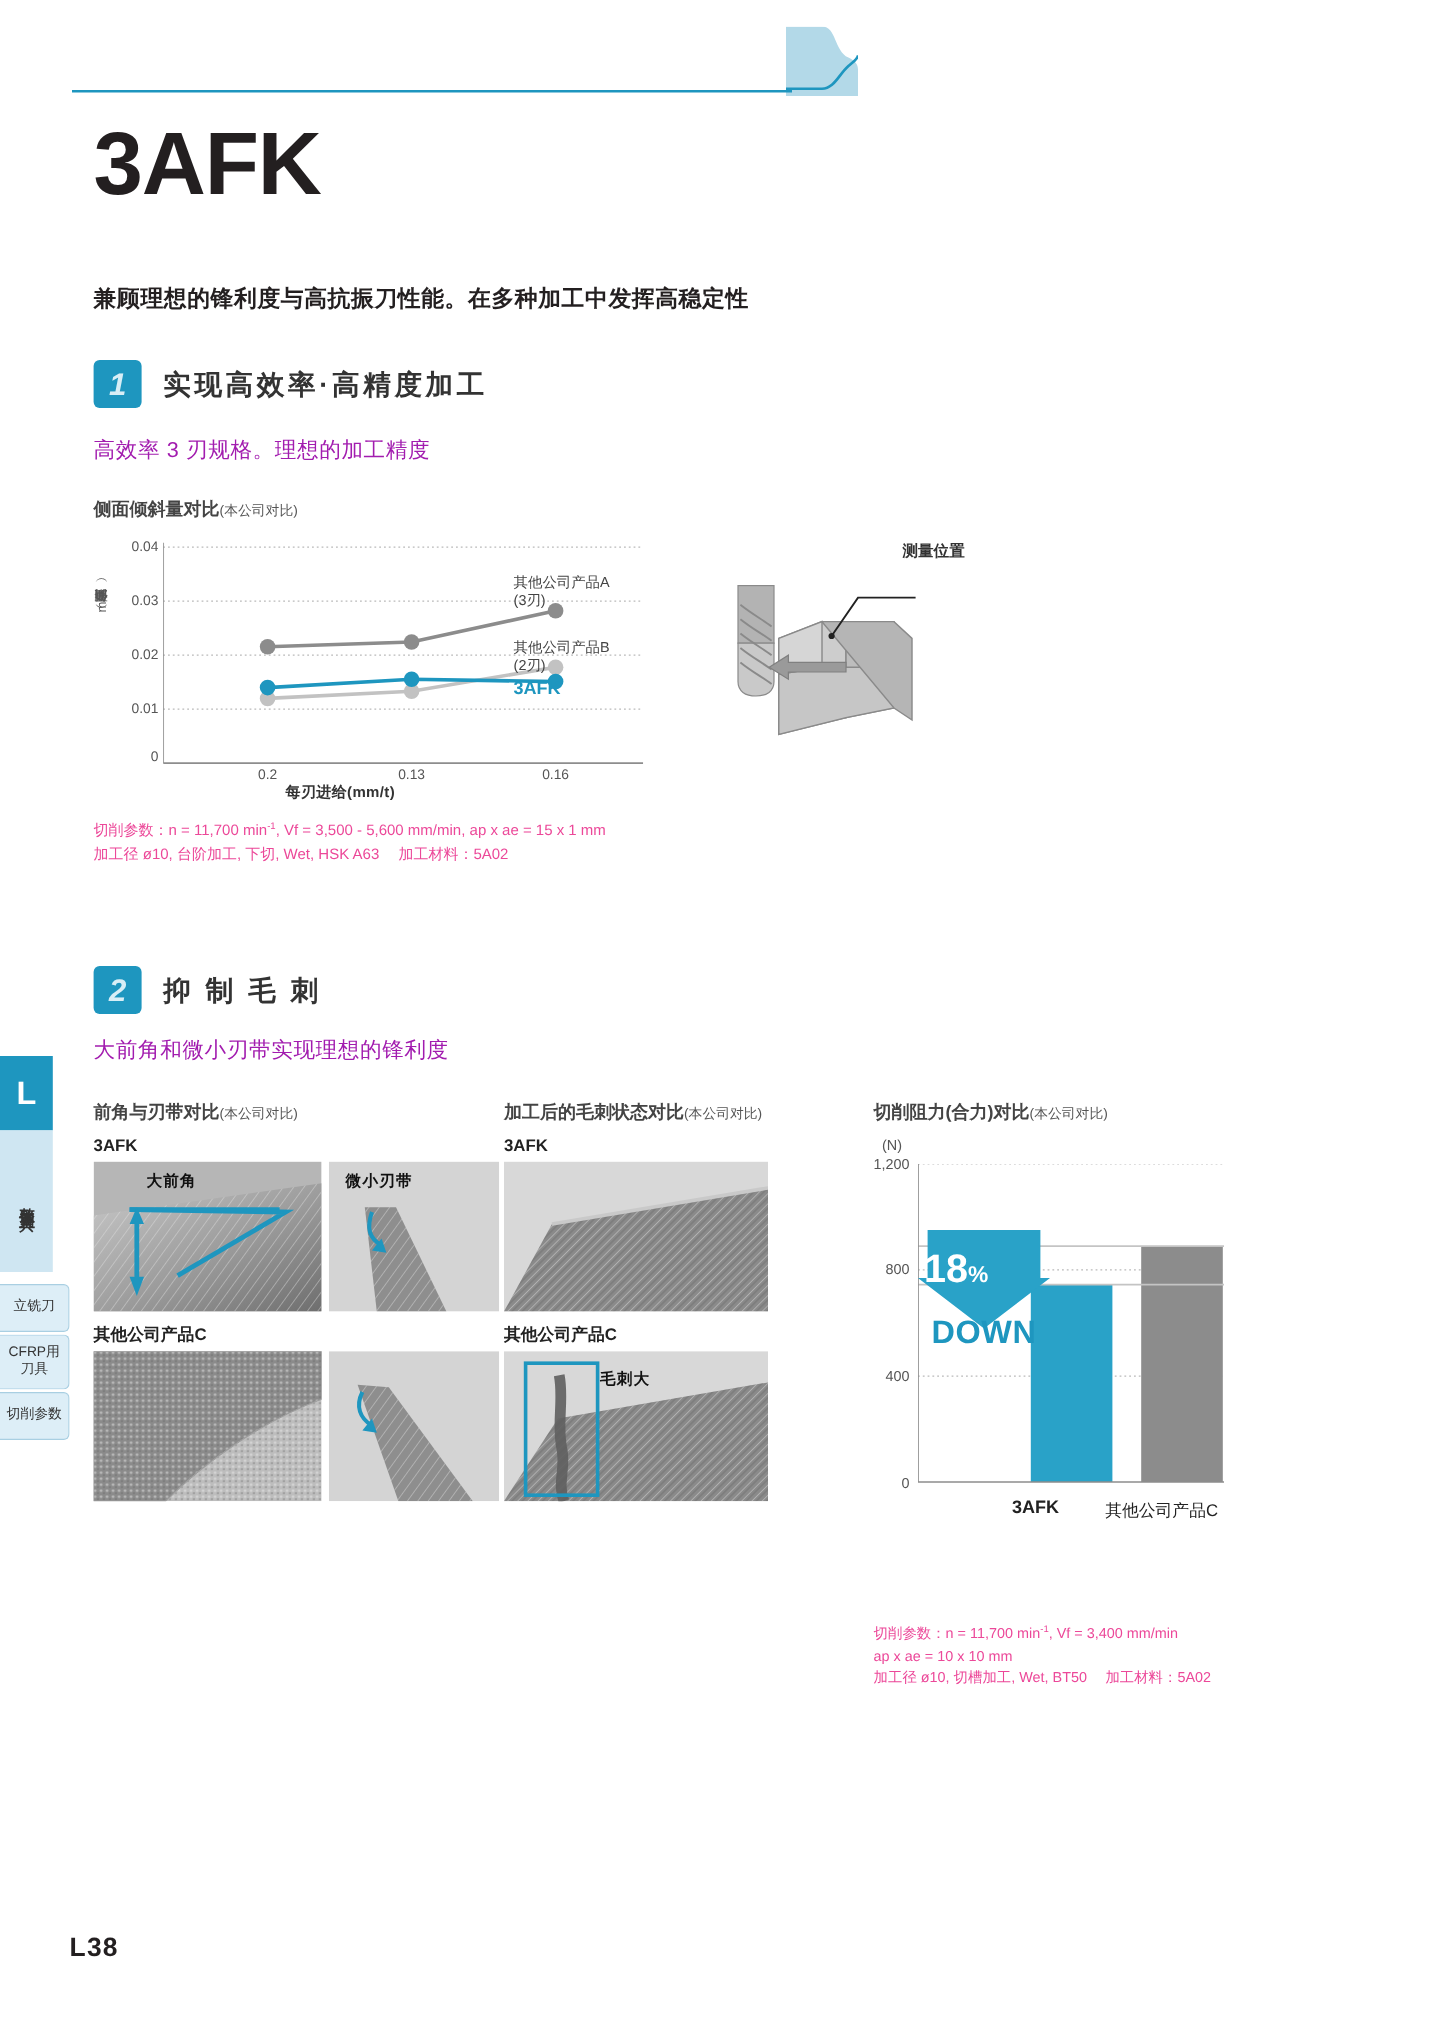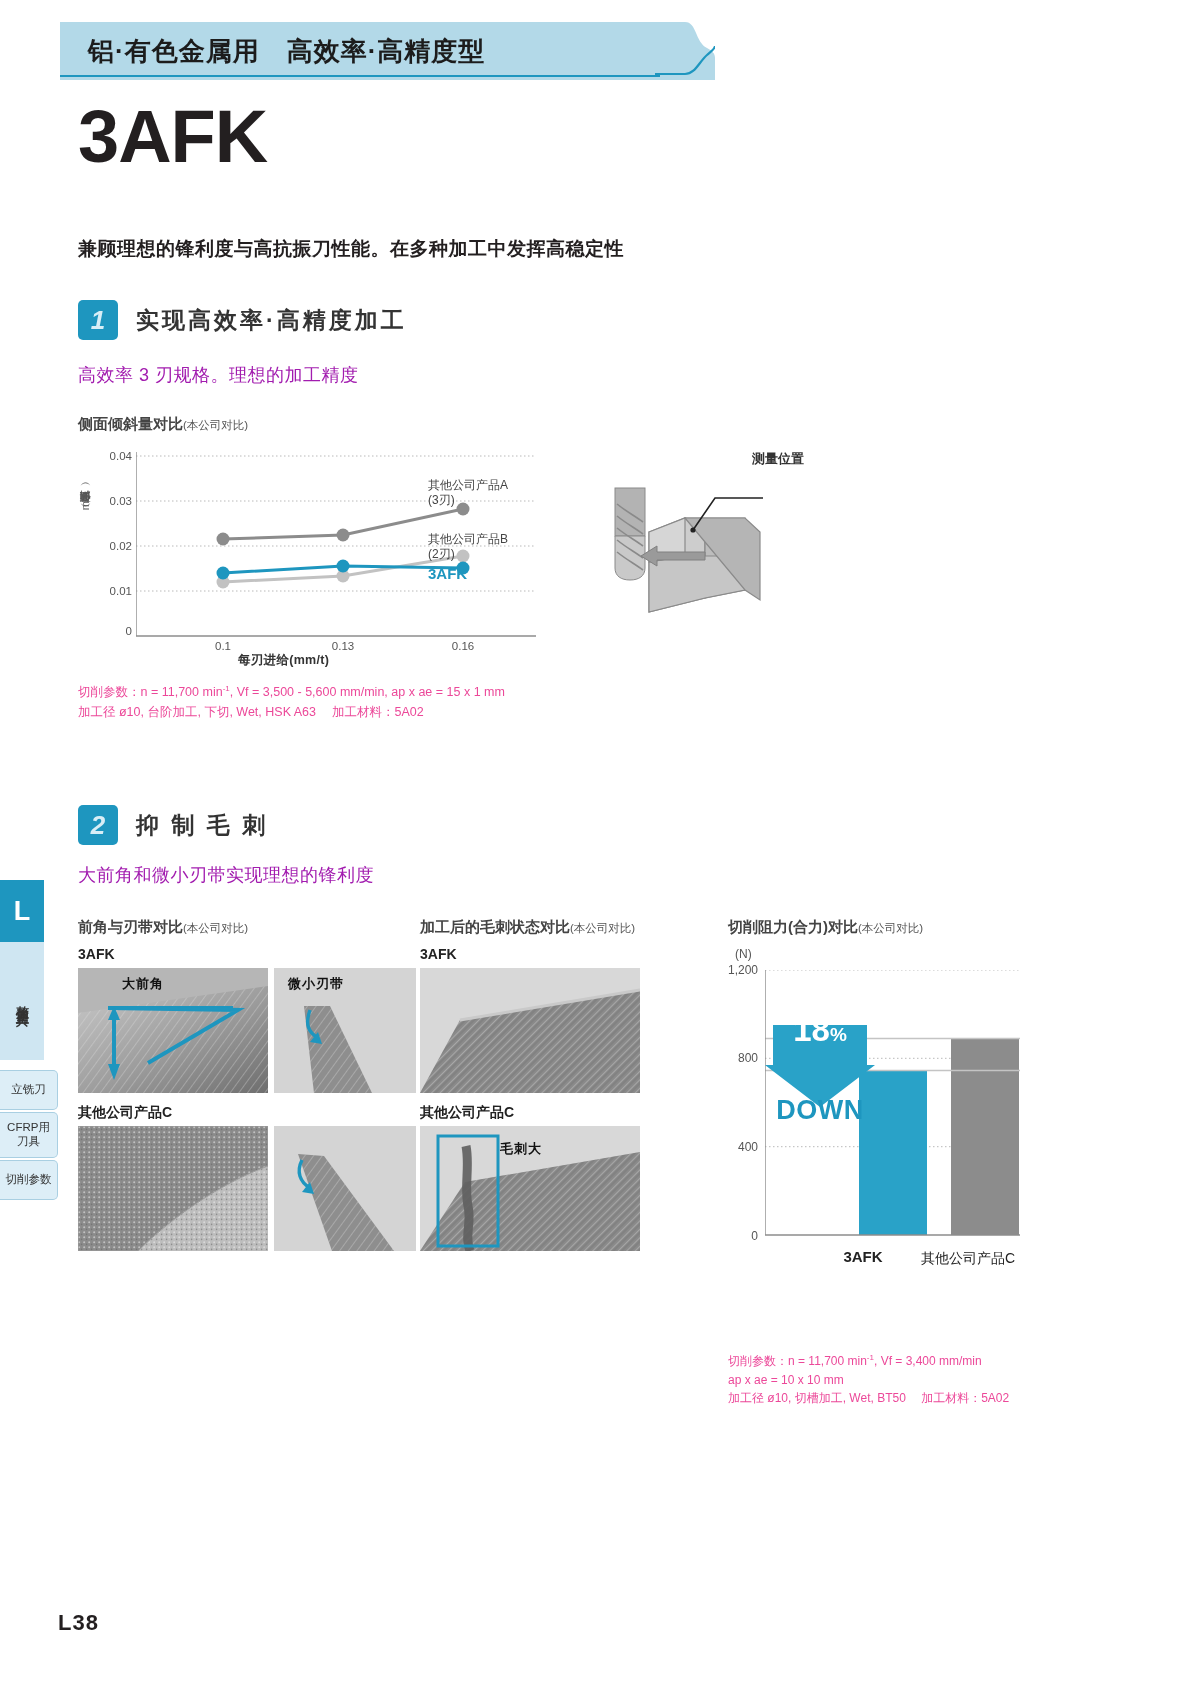--- a/index.html
+++ b/index.html
@@ -132,23 +132,20 @@
   .folio {
     position: absolute; left: 58px; top: 1610px;
     font-size: 22px; font-weight: bold; color: #231f20; letter-spacing: 1px;
   }
 </style>
 </head>
 <body>
 
 <div class="page">
 
-  <div class="banner">
-    <div class="banner-text">铝·有色金属用　高效率·高精度型</div>
-  </div>
   <div class="banner-tail">
     <svg width="60" height="58" viewBox="0 0 60 58">
       <path d="M0,0 L30,0 C42,0 40,20 52,26 C58,29 60,32 60,36 L60,58 L0,58 Z" fill="#b3d9e8"></path>
       <path d="M0,52 L30,52 C40,52 44,40 52,33 C56,29.5 60,27 60,24" fill="none" stroke="#1e96bf" stroke-width="2.2"></path>
     </svg>
   </div>
   <svg style="position:absolute;left:60px;top:22px" width="600" height="62">
     <line x1="0" y1="54" x2="600" y2="54" stroke="#1e96bf" stroke-width="2.2"></line>
   </svg>
 
@@ -192,21 +189,21 @@
     <circle cx="87" cy="130" r="6.5" fill="#c2c2c2"></circle>
     <circle cx="207" cy="124" r="6.5" fill="#c2c2c2"></circle>
     <circle cx="327" cy="104" r="6.5" fill="#c2c2c2"></circle>
 
     <polyline points="87,121 207,114 327,116" fill="none" stroke="#1e96bf" stroke-width="3"></polyline>
     <circle cx="87" cy="121" r="6.5" fill="#1e96bf"></circle>
     <circle cx="207" cy="114" r="6.5" fill="#1e96bf"></circle>
     <circle cx="327" cy="116" r="6.5" fill="#1e96bf"></circle>
   </svg>
 
-  <div class="xtick" style="left:198px; top:640px;">0.1</div>
+  <div class="xtick" style="left:198px; top:640px;">0.2</div>
   <div class="xtick" style="left:318px; top:640px;">0.13</div>
   <div class="xtick" style="left:438px; top:640px;">0.16</div>
   <div class="axis-label-x">每刃进给(mm/t)</div>
 
   <div class="series-label" style="left:428px; top:478px;">
     <div>其他公司产品A</div>
     <div>(3刃)</div>
   </div>
   <div class="series-label" style="left:428px; top:532px;">
     <div>其他公司产品B</div>
@@ -356,21 +353,21 @@
     <line x1="0" y1="68.5" x2="255" y2="68.5" stroke="#c4c4c4" stroke-width="1.4"></line>
     <line x1="0" y1="100.5" x2="255" y2="100.5" stroke="#c4c4c4" stroke-width="1.4"></line>
 
     <line x1="0" y1="0" x2="0" y2="265" stroke="#8d8d8d" stroke-width="1.4"></line>
     <line x1="0" y1="265" x2="255" y2="265" stroke="#8d8d8d" stroke-width="1.4"></line>
   </svg>
 
   <svg class="down-badge" viewBox="0 0 110 82">
     <polygon points="8,0 102,0 102,40 110,40 55,82 0,40 8,40" fill="#29a2c8"></polygon>
   </svg>
-  <div style="position:absolute;left:770px;top:1011px;width:100px;text-align:center;">
+  <div style="position:absolute;left:770px;top:1038px;width:100px;">
     <span style="font-size:33px;font-weight:bold;color:#ffffff;">18</span><span style="font-size:19px;font-weight:bold;color:#ffffff;">%</span>
   </div>
   <div class="down-text">DOWN</div>
 
   <div class="bc-xlabel bold" style="left:818px; top:1248px; width:90px;">3AFK</div>
   <div class="bc-xlabel" style="left:908px; top:1250px; width:120px;">其他公司产品C</div>
 
   <div class="note" style="left:728px; top:1340px; font-size:12px;margin-top:12px;">切削参数：n = 11,700 min<sup>-1</sup>, Vf = 3,400 mm/min
 ap x ae = 10 x 10 mm
 加工径 ø10, 切槽加工, Wet, BT50 　加工材料：5A02</div>

